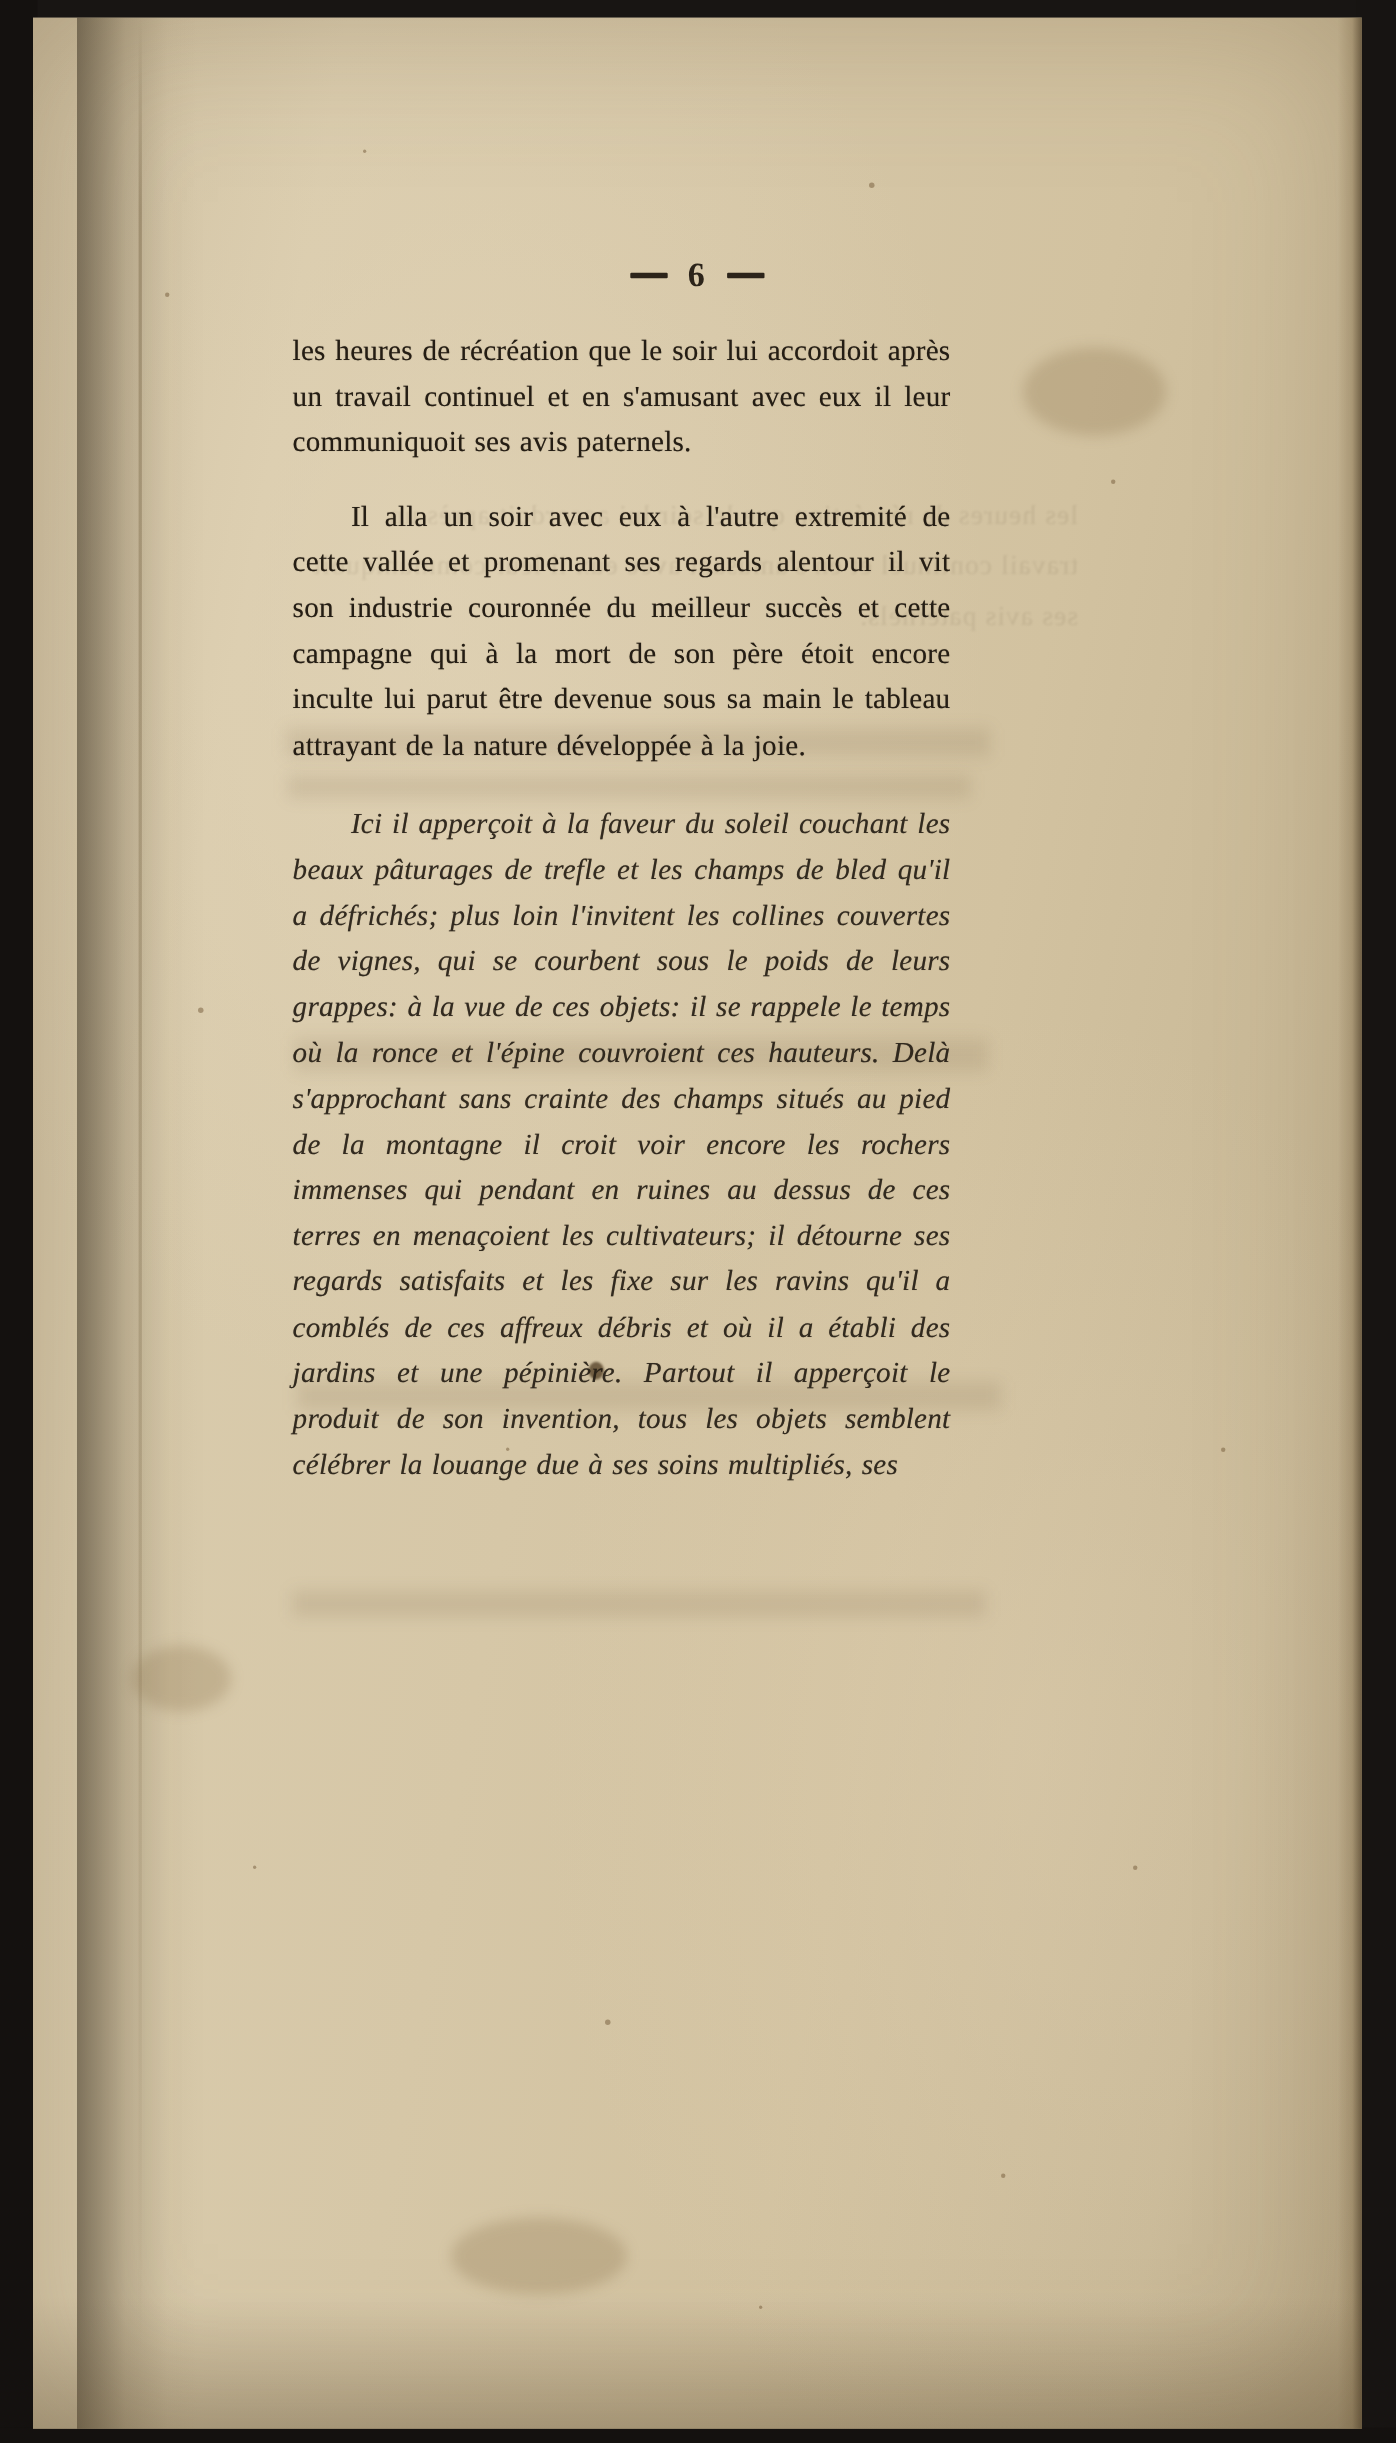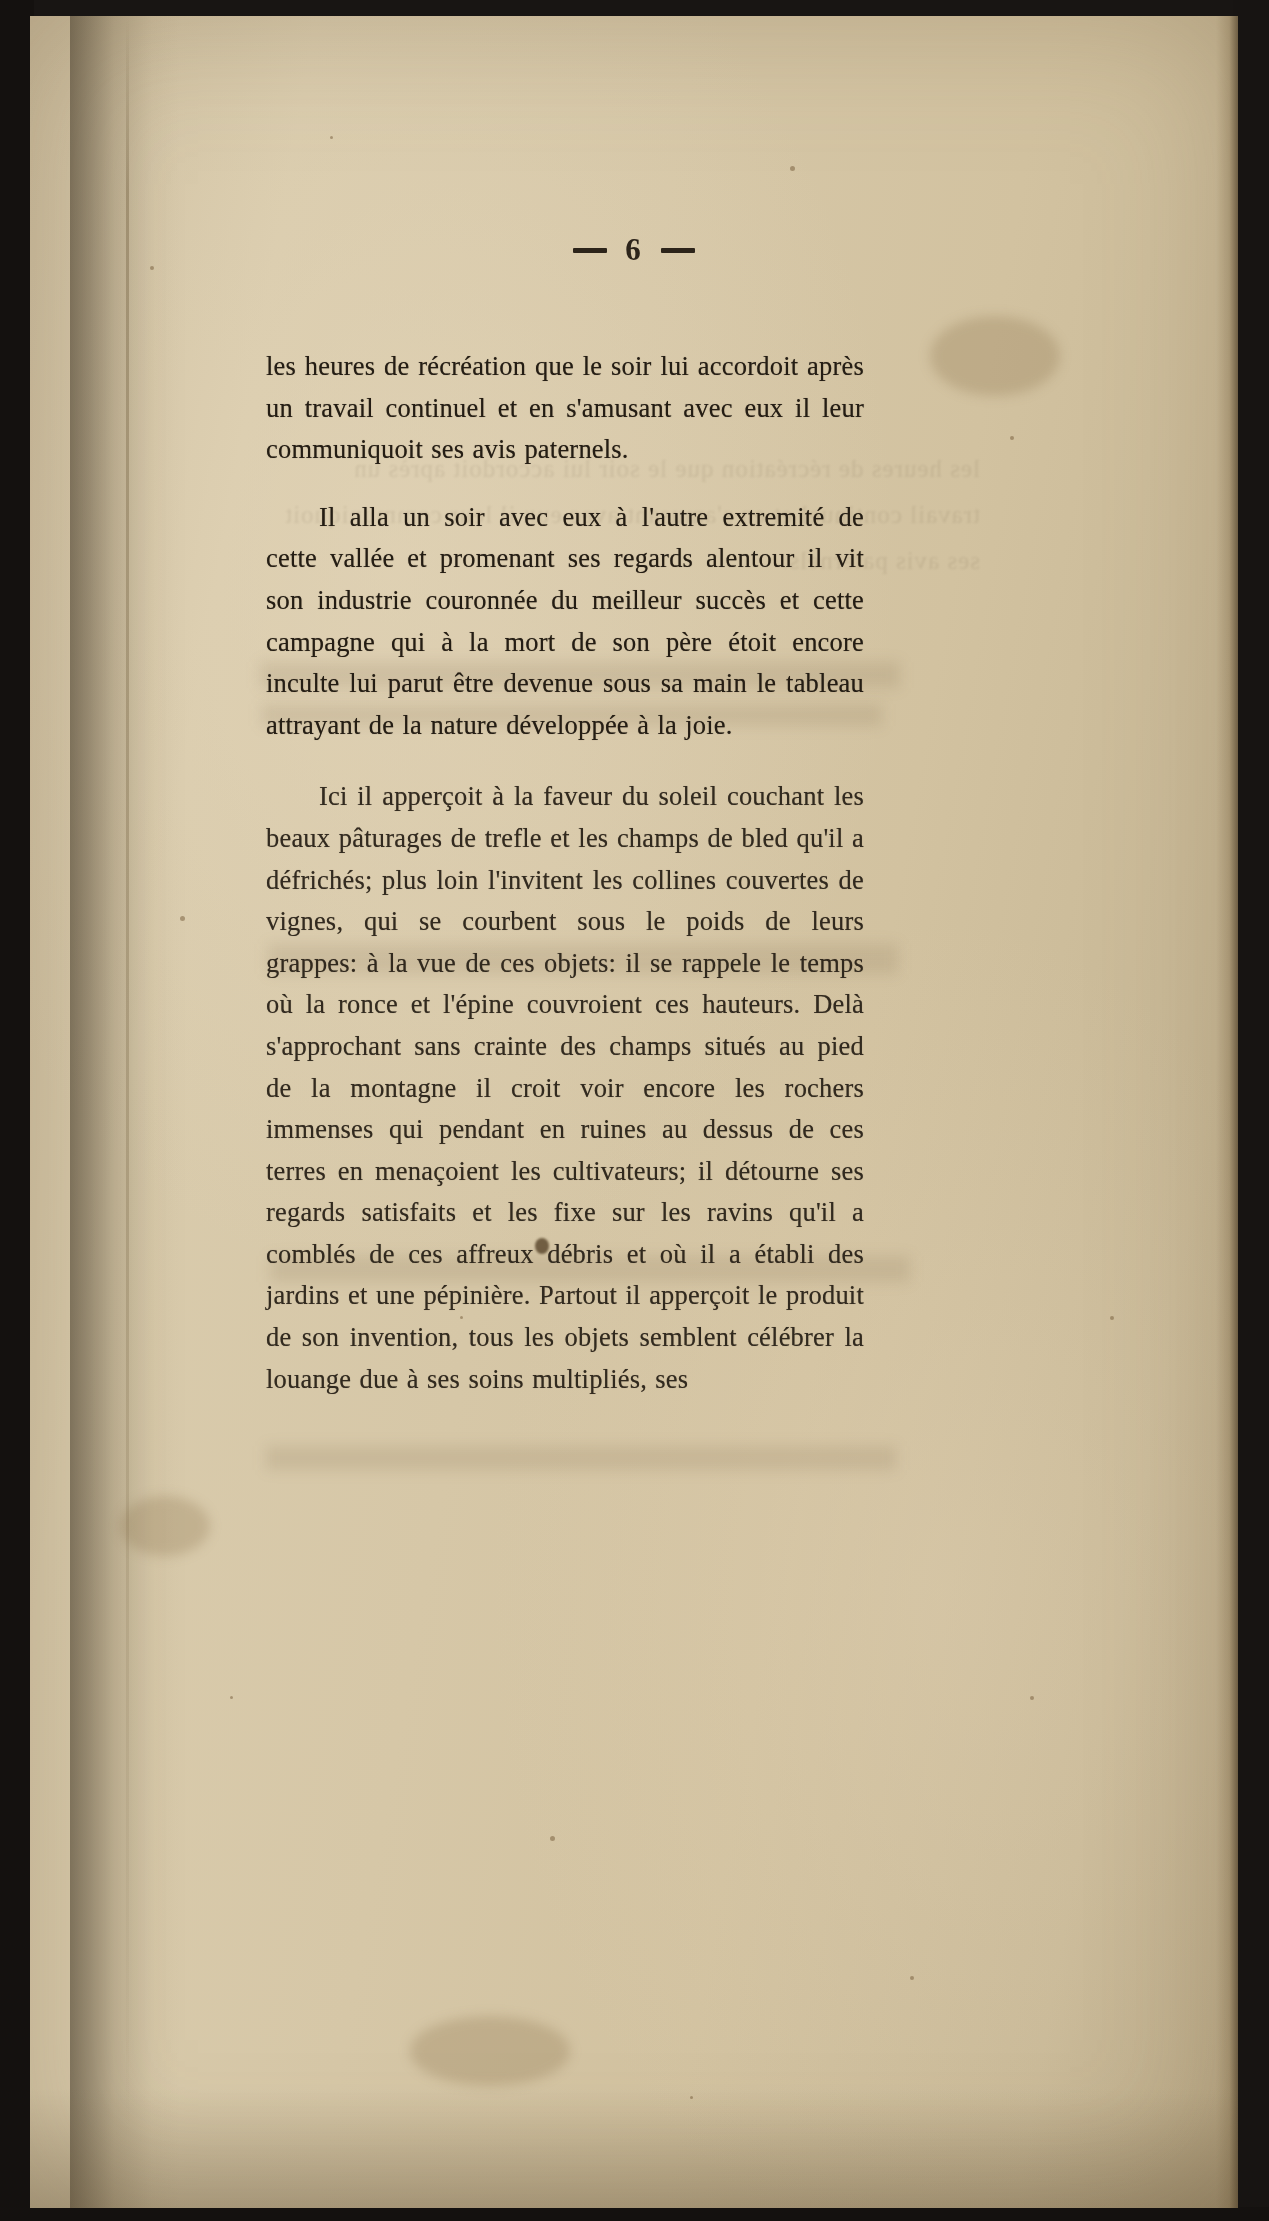--- a/index.html
+++ b/index.html
@@ -167,34 +167,34 @@
     top: 282px;
     width: 598px;
     color: #241d14;
     font-size: 26.5px;
     line-height: 41.6px;
     text-align: justify;
     text-justify: inter-word;
     letter-spacing: 0.2px;
     word-spacing: 1.5px;
     text-shadow: 0 0 0.7px rgba(40,30,16,0.55);
-    margin-top: 48px;
   }
   .textblock p {
     margin: 0;
   }
   .textblock p.indent {
     text-indent: 2.0em;
   }
   .gap-sm { height: 26px; }
   .gap-md { height: 30px; }
 
   
   .ink-fade {
     opacity: 0.92;
+    font-style: italic;
   }
 </style>
 </head>
 <body>
 
 <div id="scan">
 
   <div class="bg-top"></div>
   <div class="bg-left"></div>
   <div class="bg-right"></div>

